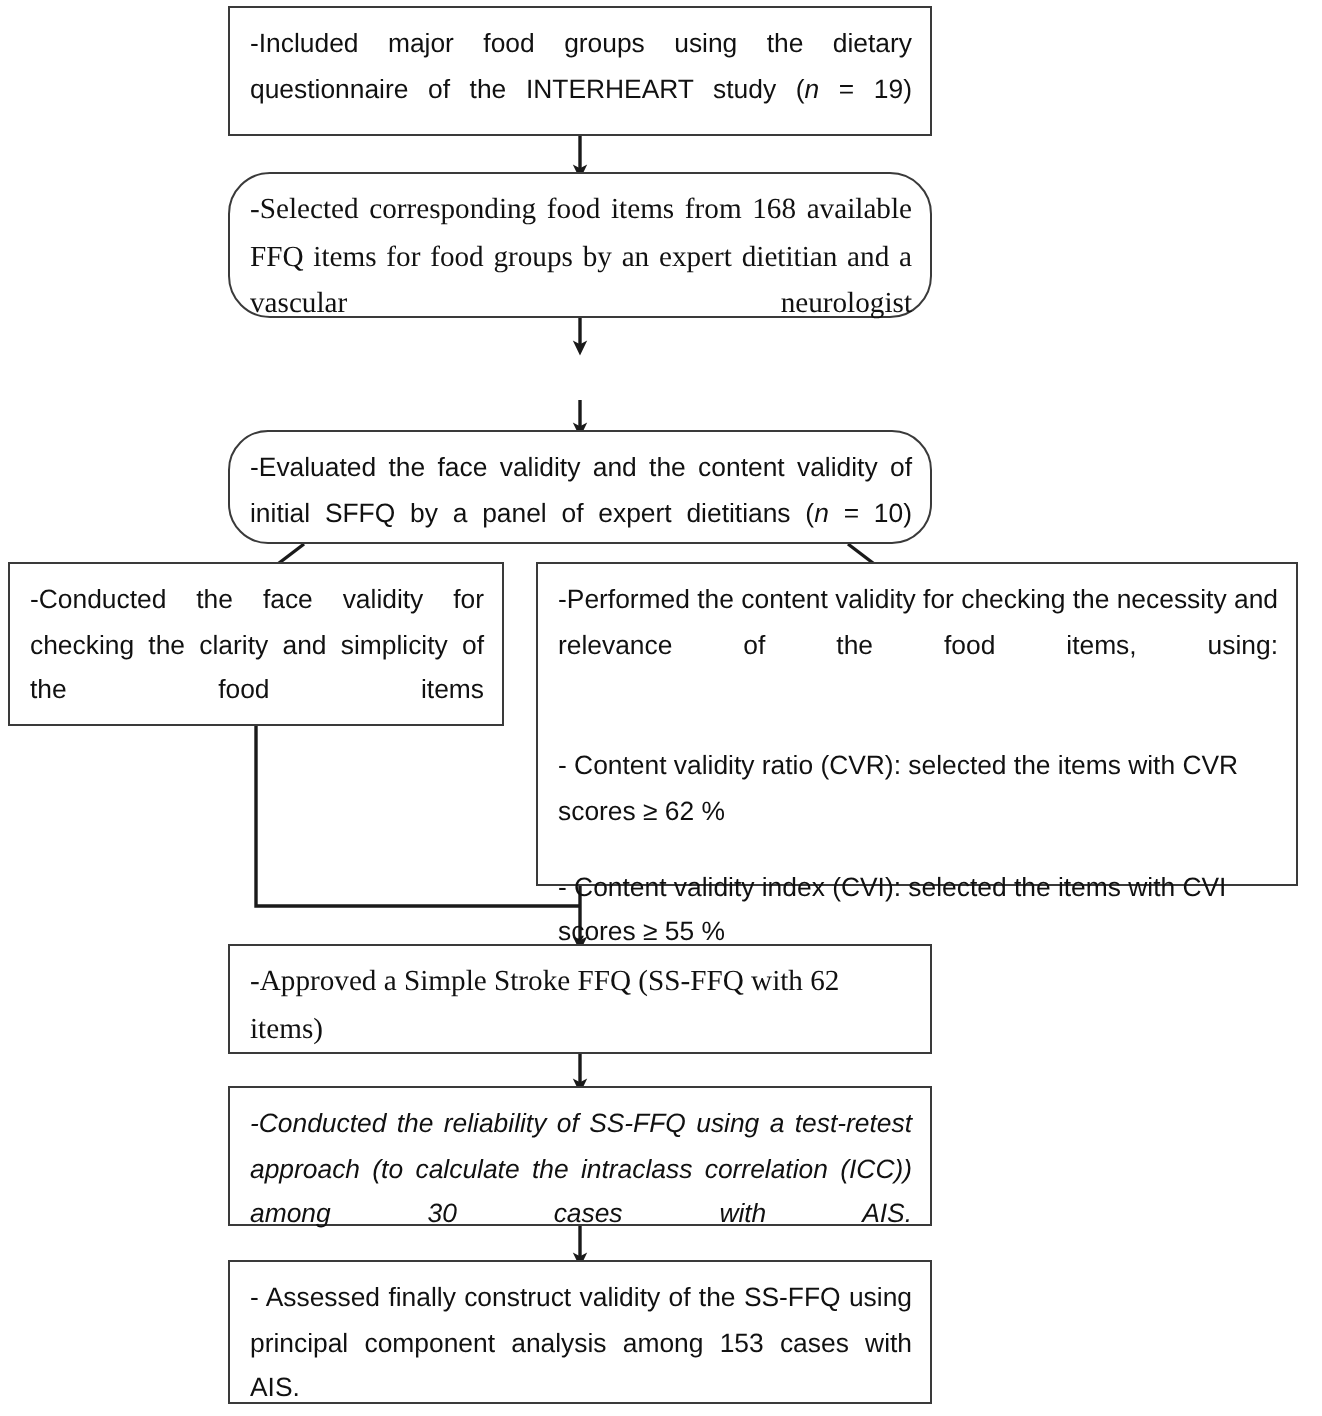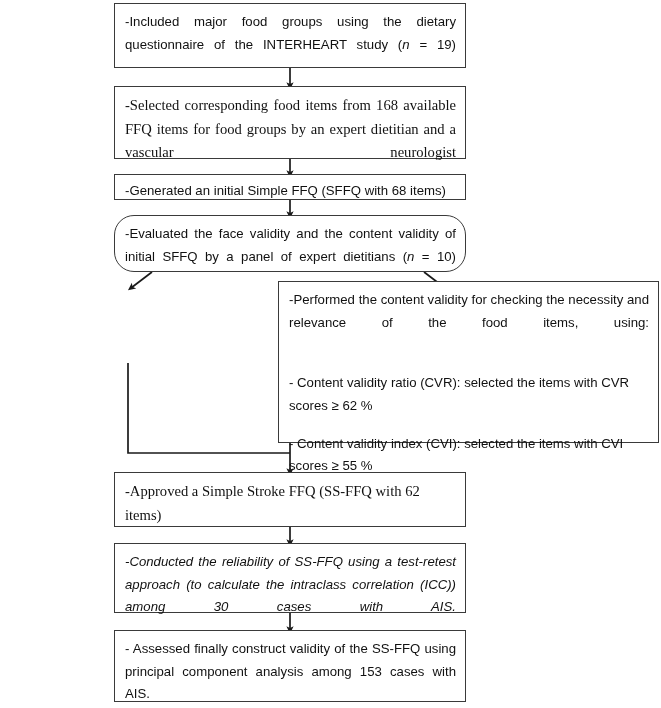--- a/index.html
+++ b/index.html
@@ -99,34 +99,34 @@
 
     <line class="ln" x1="290" y1="527" x2="290" y2="543" marker-end="url(#arrowhead)"></line>
 
     <line class="ln" x1="290" y1="613" x2="290" y2="630" marker-end="url(#arrowhead)"></line>
   </svg>
 
   <div class="node" style="left:114px; top:3px; width:352px; height:65px;">
     <p class="lastline-left"><span>-Included major food groups using the dietary questionnaire of the INTERHEART study (</span><span class="ital">n</span><span> = 19)</span></p>
   </div>
 
-  <div class="node serif" style="left:114px; top:86px; width:352px; height:73px;">
+  <div class="node serif" style="left:114px; top:86px; width:352px; height:73px;border-radius:21px;">
     <p class="lastline-left">-Selected corresponding food items from 168 available FFQ items for food groups by an expert dietitian and a vascular neurologist</p>
   </div>
 
-  <div class="node" style="left:114px; top:174px; width:352px; height:26px;">
-    <p class="nojust" style="margin-top:-2px;">-Generated an initial Simple FFQ (SFFQ with 68 items)</p>
-  </div>
 
   <div class="node" style="left:114px; top:215px; width:352px; height:57px;border-radius:20px;">
     <p class="lastline-left"><span>-Evaluated the face validity and the content validity of initial SFFQ by a panel of expert dietitians (</span><span class="ital">n</span><span> = 10)</span></p>
   </div>
 
+  <div class="node" style="left:4px; top:281px; width:248px; height:82px;">
+    <p class="lastline-left">-Conducted the face validity for checking the clarity and simplicity of the food items</p>
+  </div>
 
-  <div class="node" style="left:268px; top:281px; width:381px; height:162px;margin-left:10px;">
+  <div class="node" style="left:268px; top:281px; width:381px; height:162px;">
     <p class="lastline-left">-Performed the content validity for checking the necessity and relevance of the food items, using:</p>
     <p class="nojust">- Content validity ratio (CVR): selected the items with CVR scores ≥ 62 %</p>
     <p class="nojust">- Content validity index (CVI): selected the items with CVI scores ≥ 55 %</p>
   </div>
 
   <div class="node serif" style="left:114px; top:472px; width:352px; height:55px;">
     <p class="nojust">-Approved a Simple Stroke FFQ (SS-FFQ with 62 items)</p>
   </div>
 
   <div class="node" style="left:114px; top:543px; width:352px; height:70px;font-style:italic;">

